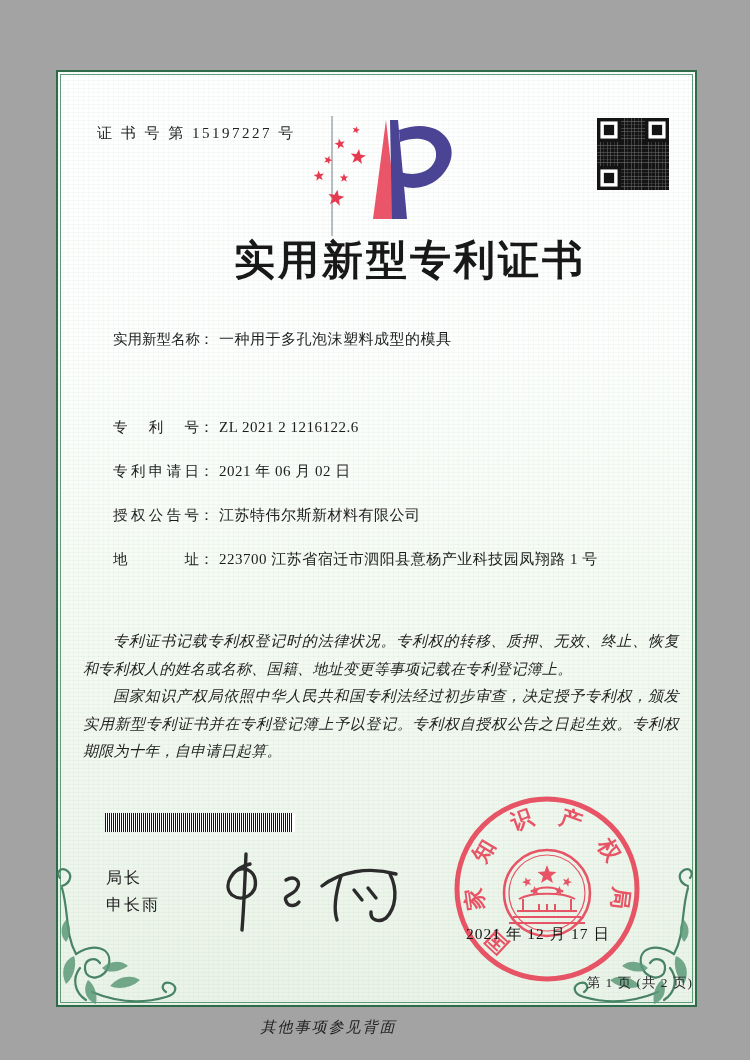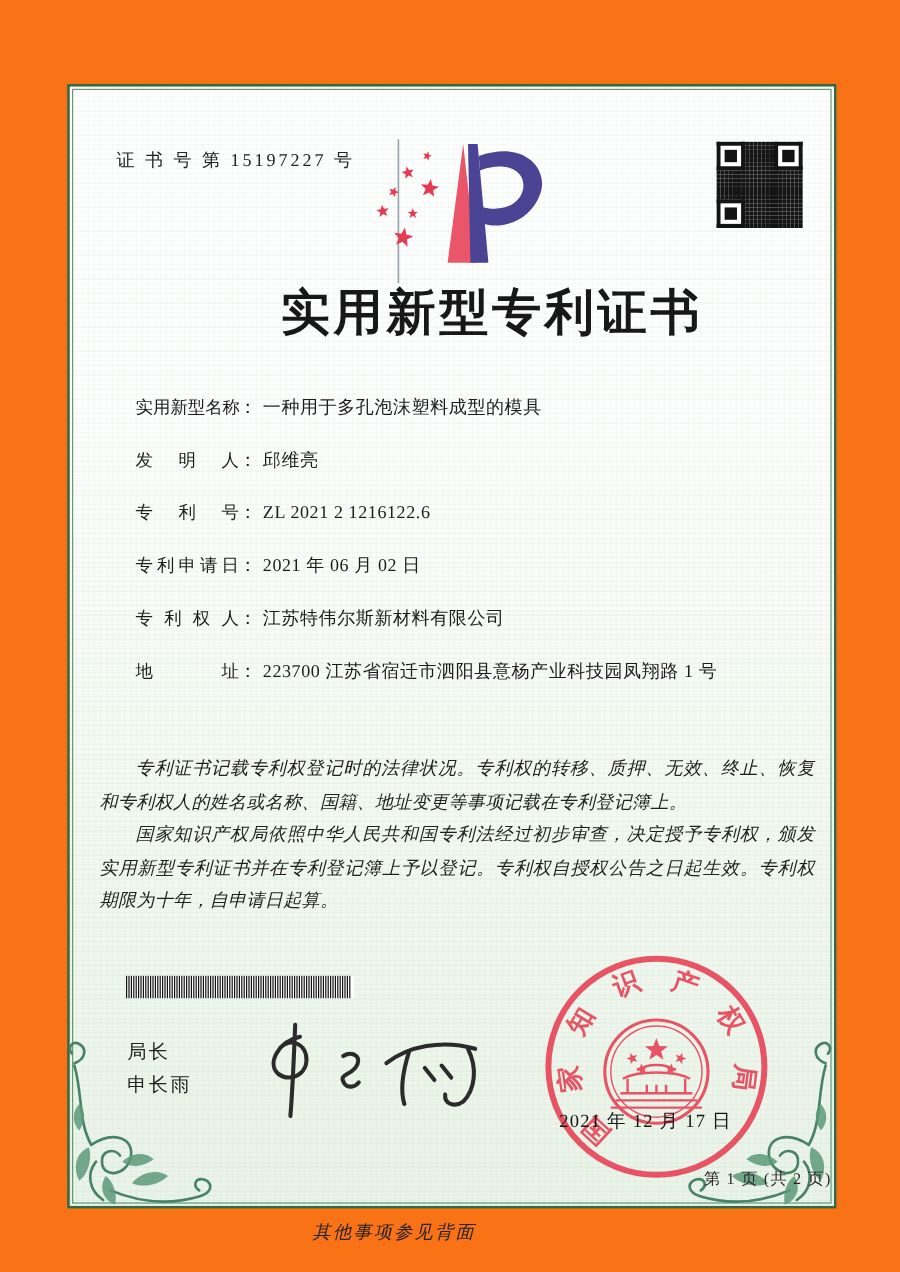--- a/index.html
+++ b/index.html
@@ -1,17 +1,17 @@
 <!DOCTYPE html>
 <html style="--border_green: #2e6b49; --inner_green: #5e9a79; --ornament_green: #478364; --seal_red: #e7475a; --logo_red: #e63a50; --logo_blue: #4b4394; --text: #1d1d1d;"><head>
 <meta charset="utf-8">
 <style>
   html,body{margin:0;padding:0;background:#e9e9e9;}
   #page{
-    position:relative;width:750px;height:1060px;background:#f97316;
+    position:relative;width:750px;height:1060px;background:#a3a3a3;
     font-family:"Liberation Serif","DejaVu Serif",serif;color:var(--text,#1d1d1d);
     overflow:hidden;margin:0 auto;
   }
   
   #frame{
     position:absolute;left:56px;top:70px;width:637px;height:933px;
     border:2.5px solid var(--border_green,#2e6b49);
     background:
       repeating-linear-gradient(0deg, rgba(120,180,140,0.07) 0 1px, transparent 1px 4px),
       repeating-linear-gradient(90deg, rgba(120,180,140,0.05) 0 1px, transparent 1px 5px),
@@ -417,31 +417,28 @@
       <rect x="61.71428571428571" y="68.57142857142857" width="3.4285714285714284" height="3.4285714285714284" fill="#141414"></rect>
       <rect x="65.14285714285714" y="68.57142857142857" width="3.4285714285714284" height="3.4285714285714284" fill="#141414"></rect>
       <rect x="68.57142857142857" y="68.57142857142857" width="3.4285714285714284" height="3.4285714285714284" fill="#141414"></rect>
     </svg>
 
   <div class="abs" id="title">实用新型专利证书</div>
 
   <div class="frow" style="top:330px;">
     <span class="flabel">实用新型名称</span><span class="fcolon">：</span><span class="fvalue">一种用于多孔泡沫塑料成型的模具</span>
   </div>
-  <div class="frow" style="top:374px;">
-    <span class="flabel">发明人</span><span class="fcolon">：</span><span class="fvalue">邱维亮</span>
-  </div>
   <div class="frow" style="top:418px;">
     <span class="flabel">专利号</span><span class="fcolon">：</span><span class="fvalue">ZL 2021 2 1216122.6</span>
   </div>
   <div class="frow" style="top:462px;">
     <span class="flabel">专利申请日</span><span class="fcolon">：</span><span class="fvalue">2021 年 06 月 02 日</span>
   </div>
   <div class="frow" style="top:506px;">
-    <span class="flabel">专利权人</span><span class="fcolon">：</span><span class="fvalue">江苏特伟尔斯新材料有限公司</span>
+    <span class="flabel">授权公告号</span><span class="fcolon">：</span><span class="fvalue">江苏特伟尔斯新材料有限公司</span>
   </div>
   <div class="frow" style="top:550px;">
     <span class="flabel">地址</span><span class="fcolon">：</span><span class="fvalue">223700 江苏省宿迁市泗阳县意杨产业科技园凤翔路 1 号</span>
   </div>
 
   <div class="abs" id="body-text">
     <p>专利证书记载专利权登记时的法律状况。专利权的转移、质押、无效、终止、恢复和专利权人的姓名或名称、国籍、地址变更等事项记载在专利登记簿上。</p>
     <p>国家知识产权局依照中华人民共和国专利法经过初步审查，决定授予专利权，颁发实用新型专利证书并在专利登记簿上予以登记。专利权自授权公告之日起生效。专利权期限为十年，自申请日起算。</p>
   </div>
 

